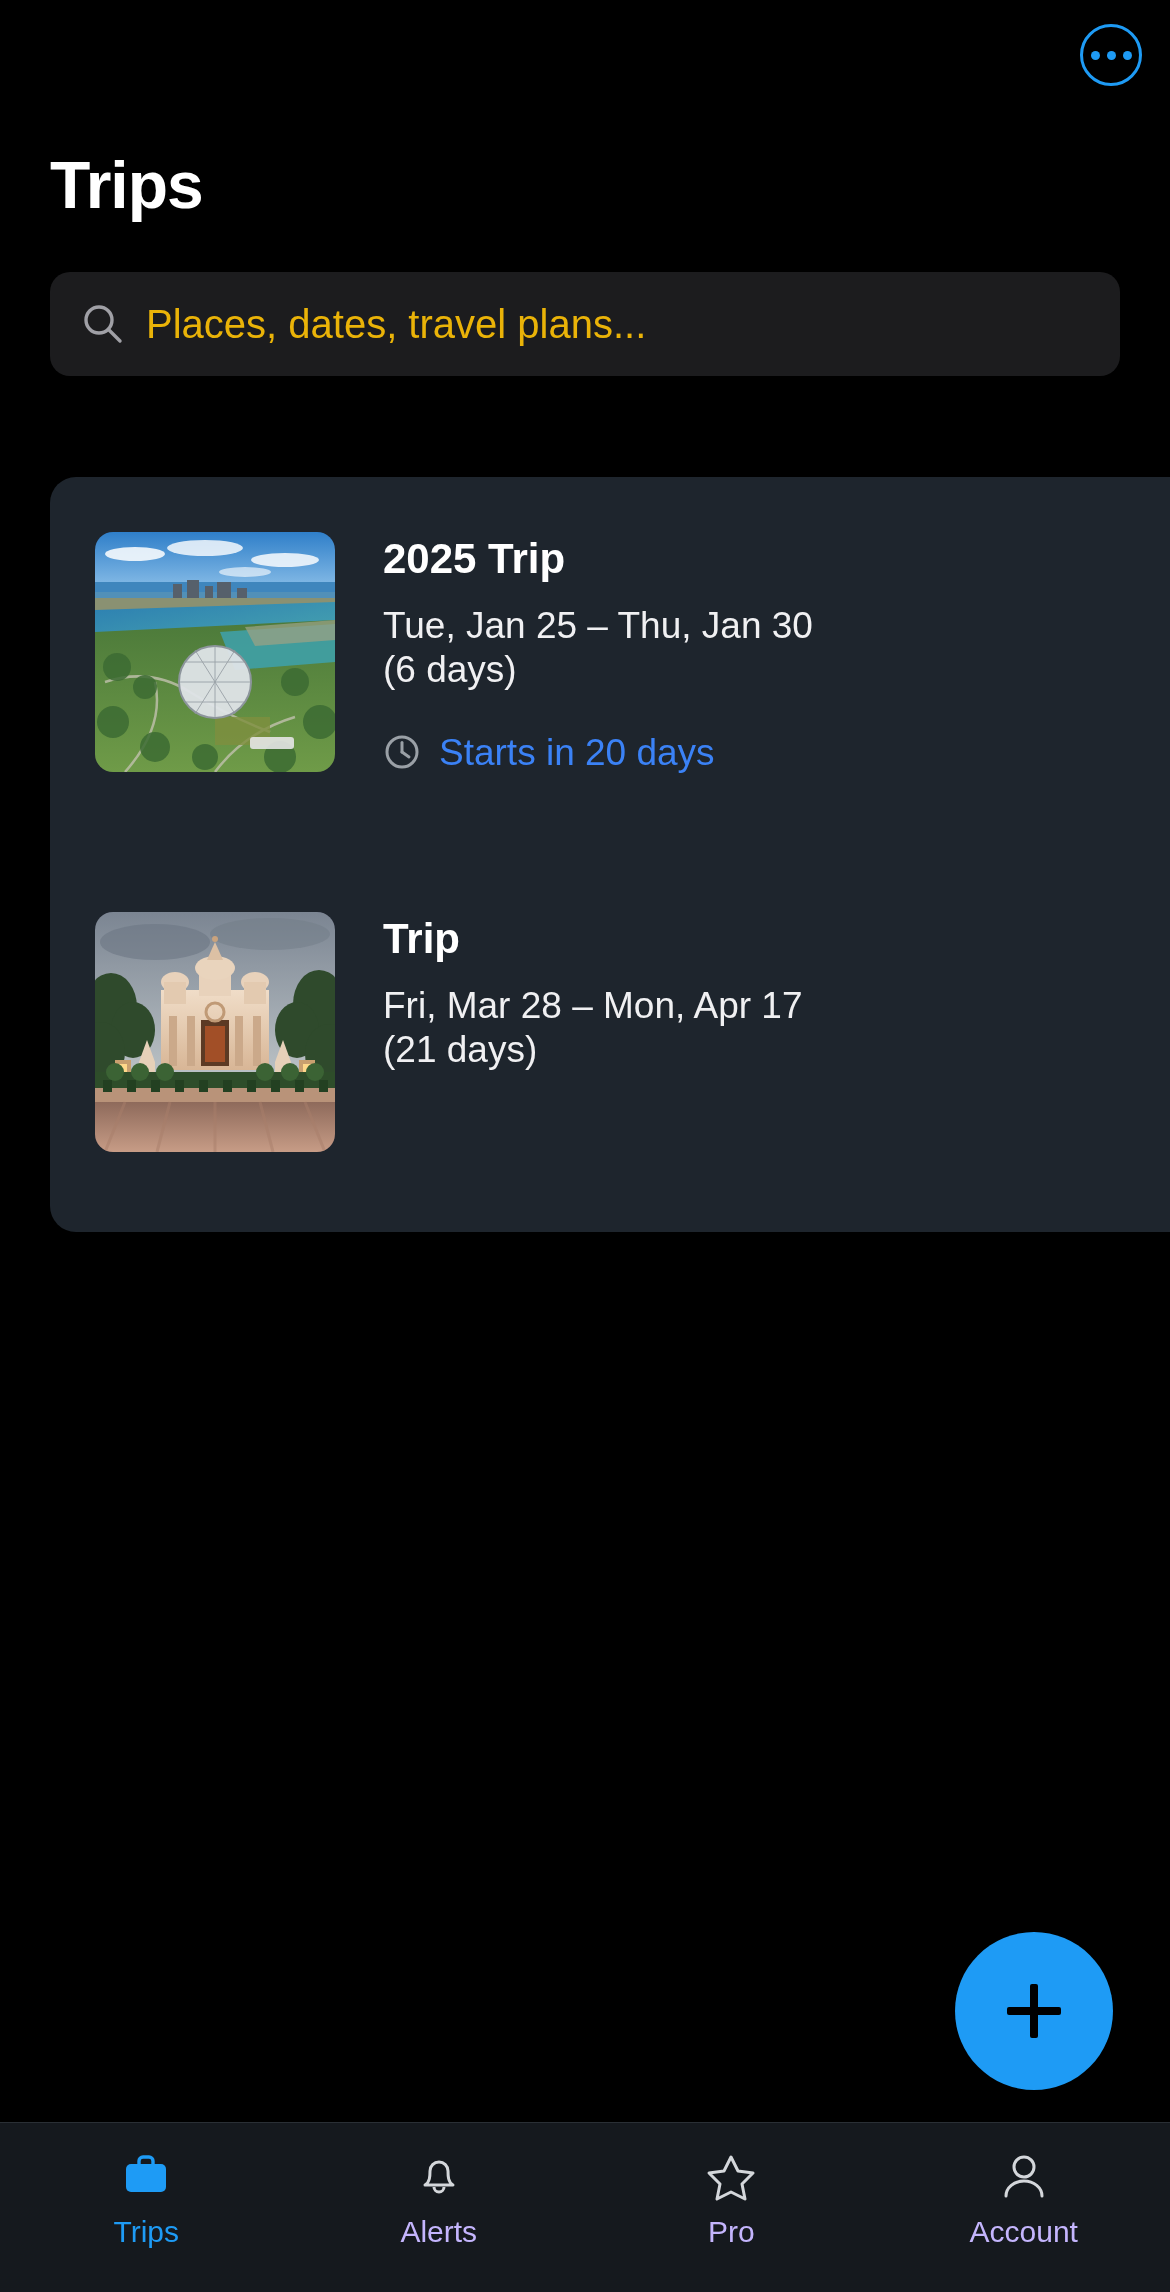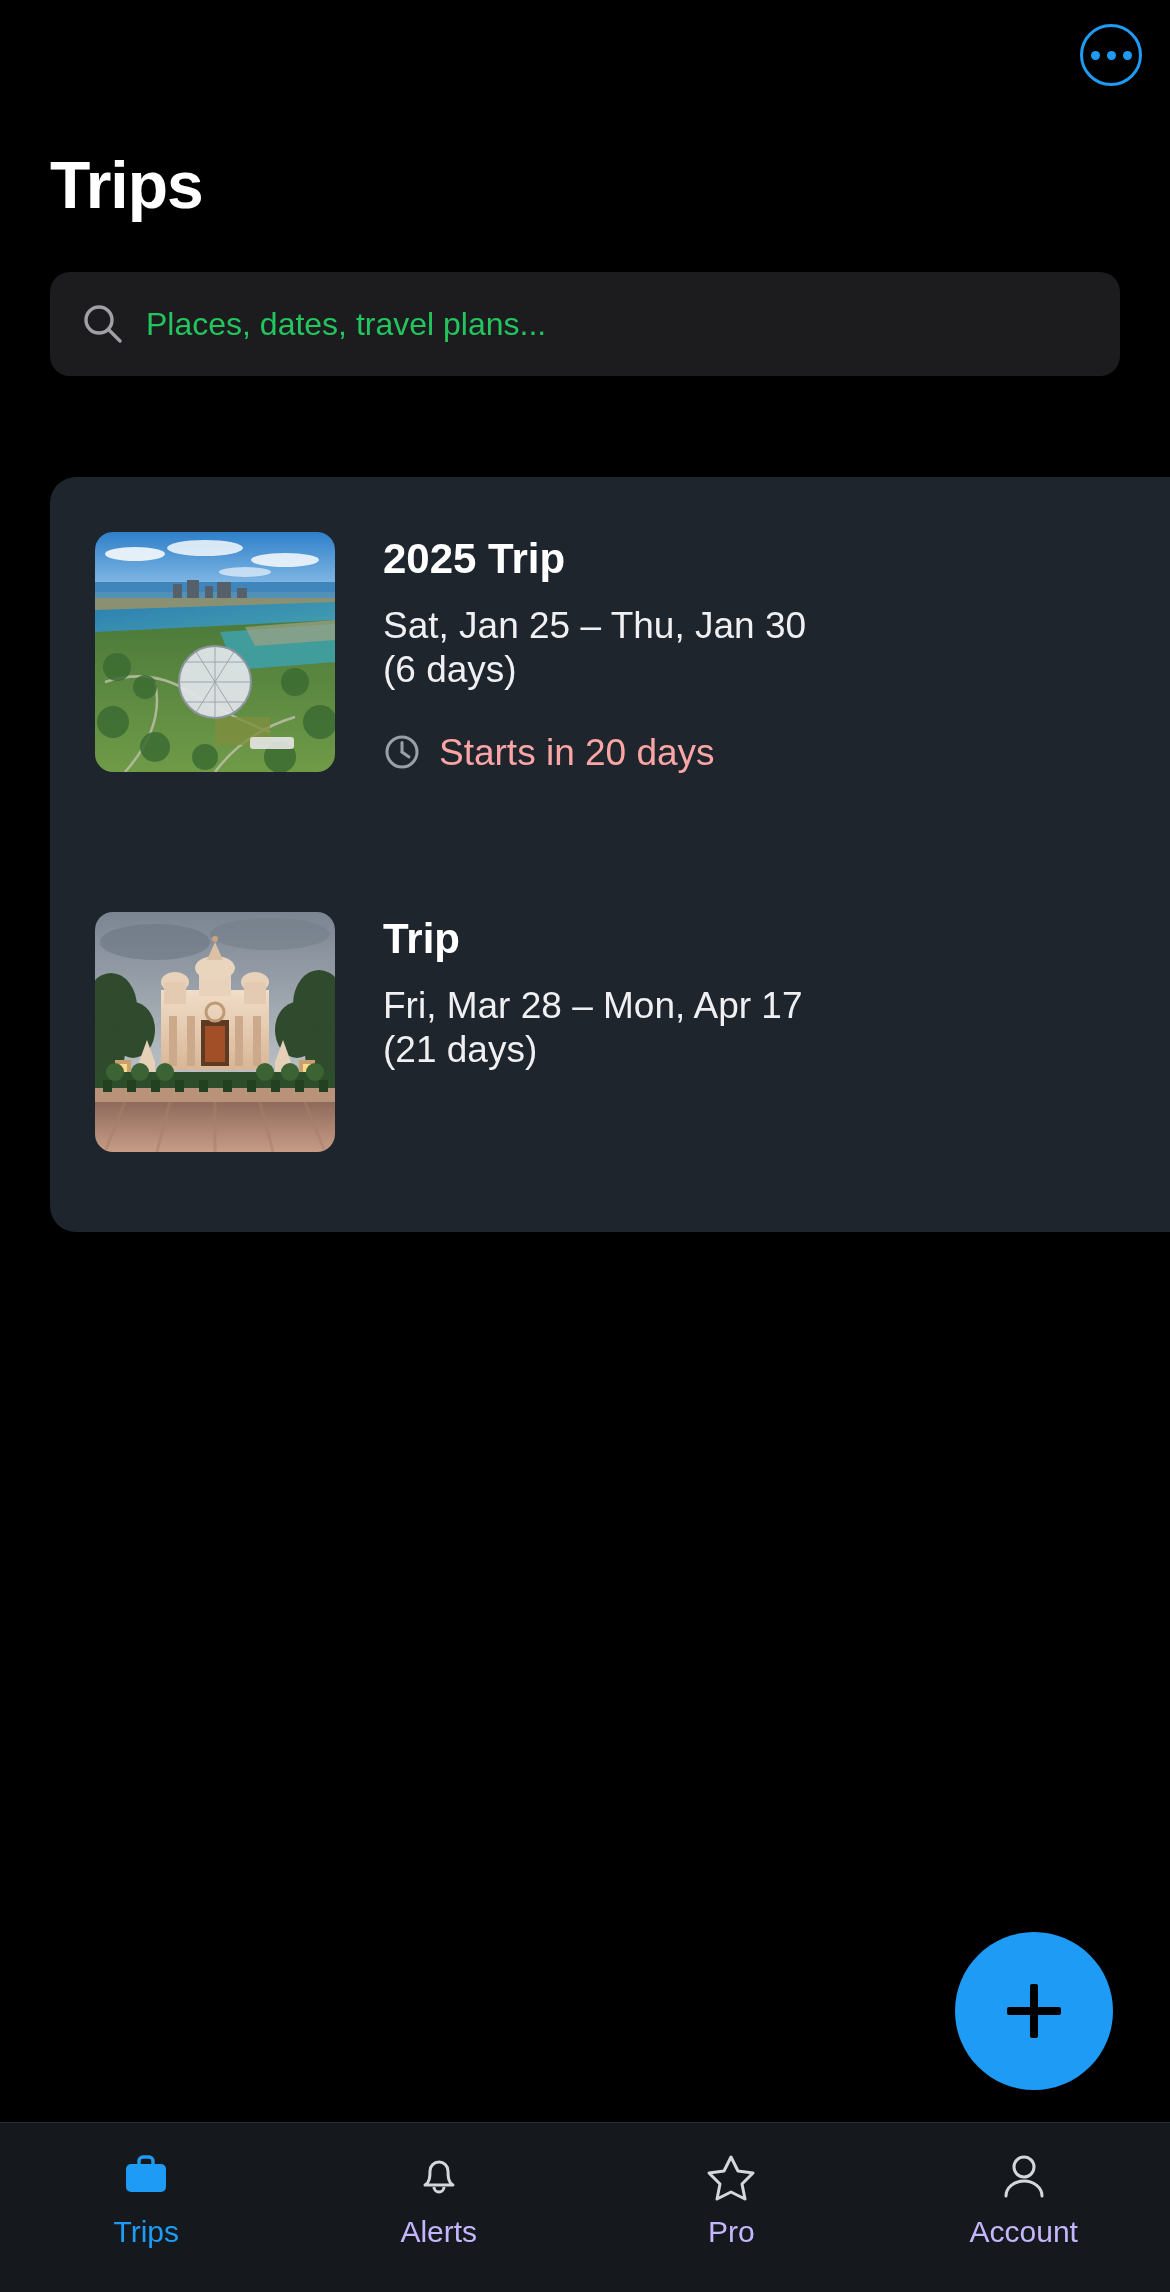--- a/index.html
+++ b/index.html
@@ -75,22 +75,22 @@
     cursor: text;
   }
   .search-icon {
     width: 46px;
     height: 46px;
     flex: 0 0 46px;
     margin-right: 20px;
     display: block;
   }
   .search-placeholder {
-    font-size: 32px;
-    color: #22c55e;
+    font-size: 40px;
+    color: #eab308;
     line-height: 1;
   }
 
   
   .trips-card {
     position: absolute;
     left: 50px;
     top: 477px;
     width: 1144px;
     height: 755px;
@@ -138,21 +138,21 @@
   }
   .clock-icon {
     width: 38px;
     height: 38px;
     flex: 0 0 38px;
     margin-right: 18px;
     display: block;
   }
   .status-text {
     font-size: 37px;
-    color: #fca5a5;
+    color: #3b82f6;
     line-height: 1;
     text-align: center;
   }
 
   
   .fab {
     position: absolute;
     left: 955px;
     top: 1932px;
     width: 158px;
@@ -296,21 +296,21 @@
               <path d="M90 170 H150"></path>
             <path d="M120 114 V186"></path>
               <path d="M100 118 L140 182"></path>
               <path d="M140 118 L100 182"></path>
           </g>
           <rect x="155" y="205" width="44" height="12" rx="3" fill="#e6e6e6" opacity="0.9"></rect>
         </svg>
       </div>
       <div class="trip-info">
         <div class="trip-name">2025 Trip</div>
-        <div class="trip-dates">Sat, Jan 25 – Thu, Jan 30
+        <div class="trip-dates">Tue, Jan 25 – Thu, Jan 30
 (6 days)</div>
         <div class="trip-status">
           <svg class="clock-icon" viewBox="0 0 38 38">
             <circle cx="19" cy="19" r="15" fill="none" stroke="#9aa0a6" stroke-width="3"></circle>
             <line x1="19" y1="19" x2="19" y2="9.5" stroke="#9aa0a6" stroke-width="3" stroke-linecap="round"></line>
             <line x1="19" y1="19" x2="26" y2="24" stroke="#9aa0a6" stroke-width="3" stroke-linecap="round"></line>
           </svg>
           <span class="status-text">Starts in 20 days</span>
         </div>
       </div>

